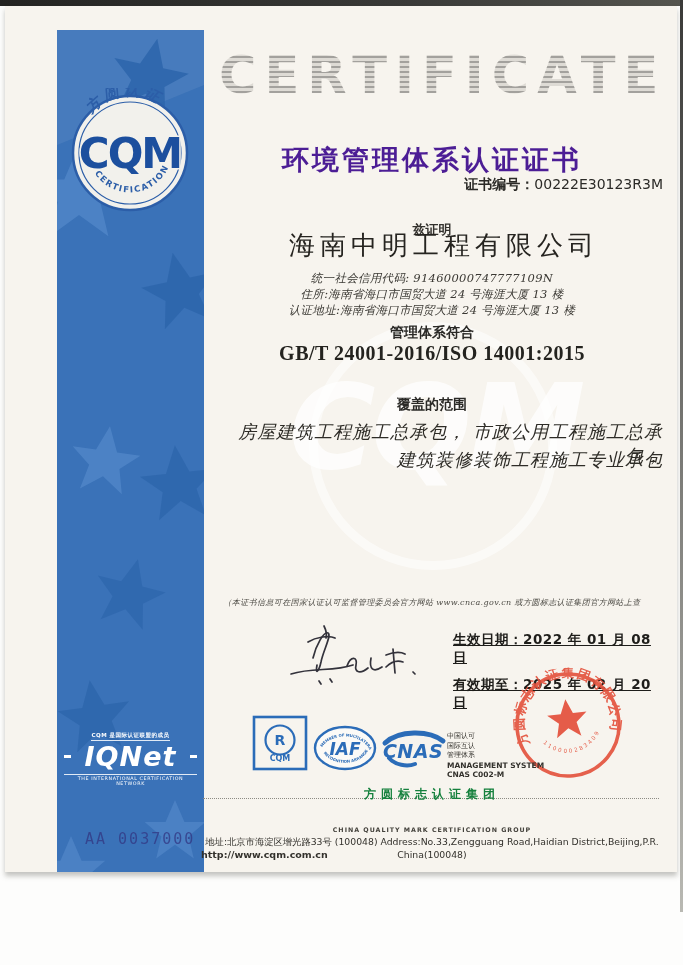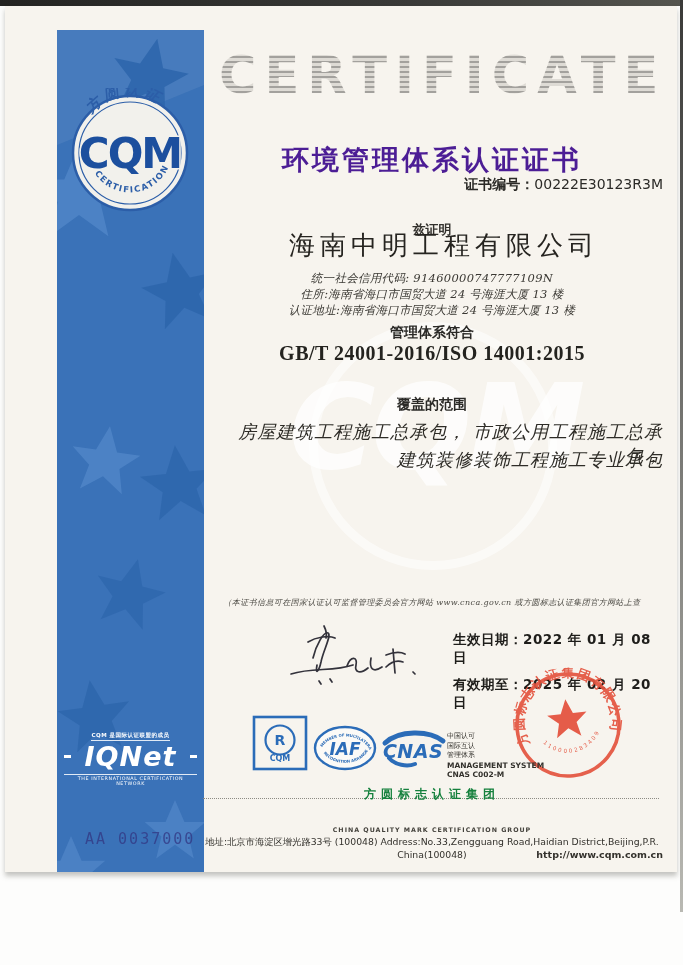--- a/index.html
+++ b/index.html
@@ -36,33 +36,33 @@
   .conform { position:absolute; left:0; top:318px; width:462px; text-align:center; font-size:14px; font-weight:700; font-family:"DejaVu Serif", serif; color:#2b2a27; }
   .standard { position:absolute; left:0; top:336px; width:462px; text-align:center; font-size:20px; font-weight:700; font-family:"Liberation Serif", serif; letter-spacing:.5px; color:#24231f; }
   .emboss-ring { position:absolute; left:108px; top:316px; width:248px; height:248px; border:9px solid rgba(255,255,255,.55); border-radius:50%; }
   .emboss-text { position:absolute; left:88px; top:352px; width:290px; text-align:center; font-size:118px; font-weight:bold; font-style:italic; color:rgba(255,255,255,.75); letter-spacing:-4px; }
   .scope-label { position:absolute; left:0; top:390px; width:462px; text-align:center; font-size:14px; font-weight:700; font-family:"DejaVu Serif", serif; color:#2b2a27; }
   .scope1 { position:absolute; top:414px; } .scope2 { position:absolute; top:442px; }
   .scope-line { left:0; width:462px; text-align:right; font-size:18px; letter-spacing:1px; color:#2e2c27; }
   .disc { position:absolute; left:4px; width:454px; text-align:center; font-size:8px; letter-spacing:.4px; color:#4c4a44; }
   .sig { position:absolute; left:82px; top:612px; width:162px; height:72px; }
   .dates { position:absolute; left:252px; top:625px; font-size:13.5px; color:#1e1d1a; }
-  .dates .row { margin-bottom:9px; font-weight:700; letter-spacing:.5px; }
+  .dates .row { margin-bottom:9px; font-weight:700; letter-spacing:.5px;text-decoration:underline; }
   .stamp { position:absolute; left:310px; top:662px; width:114px; height:114px; transform:rotate(-6deg); opacity:.92; }
 
   .logo-rcqm { position:absolute; left:50px; top:708px; width:58px; height:58px; }
   .logo-iaf { position:absolute; left:112px; top:718px; width:64px; height:48px; }
   .logo-cnas { position:absolute; left:178px; top:722px; width:68px; height:42px; }
   .cnas-cap { position:absolute; left:246px; top:726px; font-size:7px; line-height:9.5px; color:#33312c; }
   .cnas-cap .b { font-weight:700; font-size:7.5px; }
   .dotline { position:absolute; left:2px; top:792px; width:456px; border-top:1px dotted #8d8b84; }
   .group-cn { position:absolute; left:0; top:780px; width:462px; text-align:center; font-size:12px; font-weight:700; letter-spacing:5px; font-family:"DejaVu Serif", serif; color:#15803d; }
   .group-en { position:absolute; left:0; top:820px; width:462px; text-align:center; font-size:6.3px; font-weight:700; letter-spacing:1px; color:#44423c; }
   .addr-line { position:absolute; left:-14px; top:830px; width:490px; text-align:center; font-size:9.3px; color:#33312c; }
-  .website { position:absolute; left:0; top:843px; width:462px; text-align:right; font-size:9.5px; font-weight:700; color:#33312c; }
+  .website { position:absolute; left:0; top:843px; width:462px; text-align:left; font-size:9.5px; font-weight:700; color:#33312c; }
 </style>
 </head>
 <body>
 
 <div class="stage">
   <div class="scan-top"></div>
 
   <div class="paper">
 
     <div class="band">

